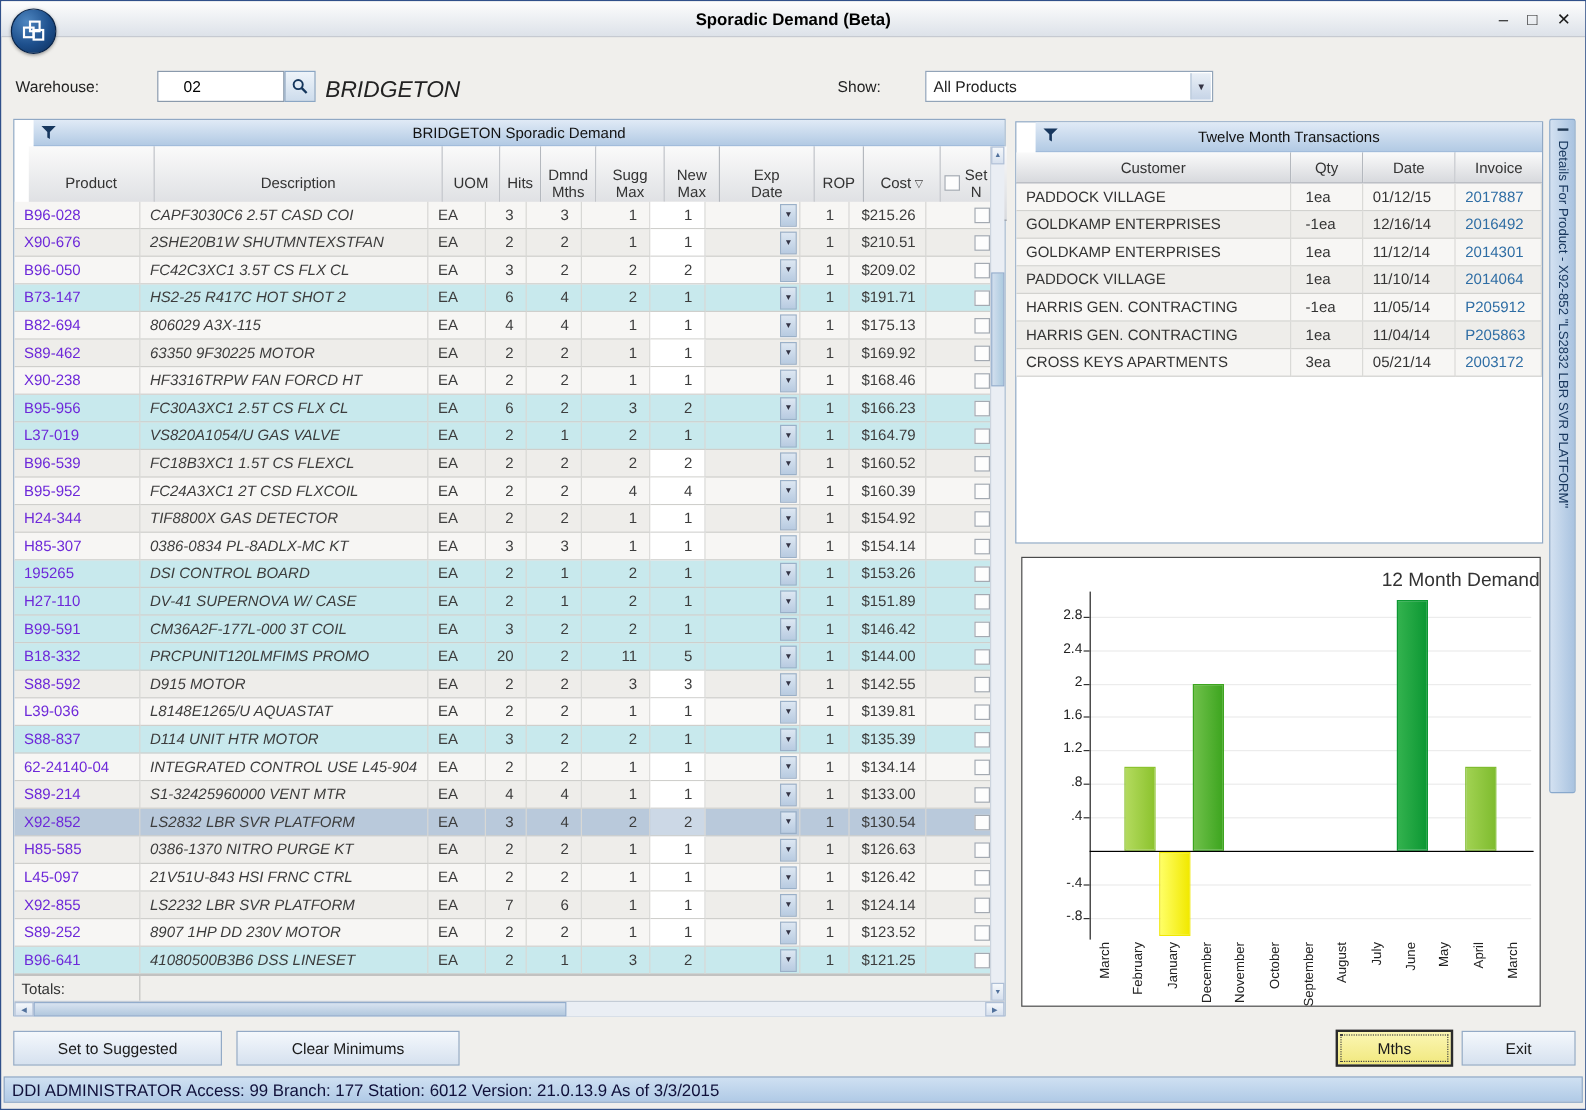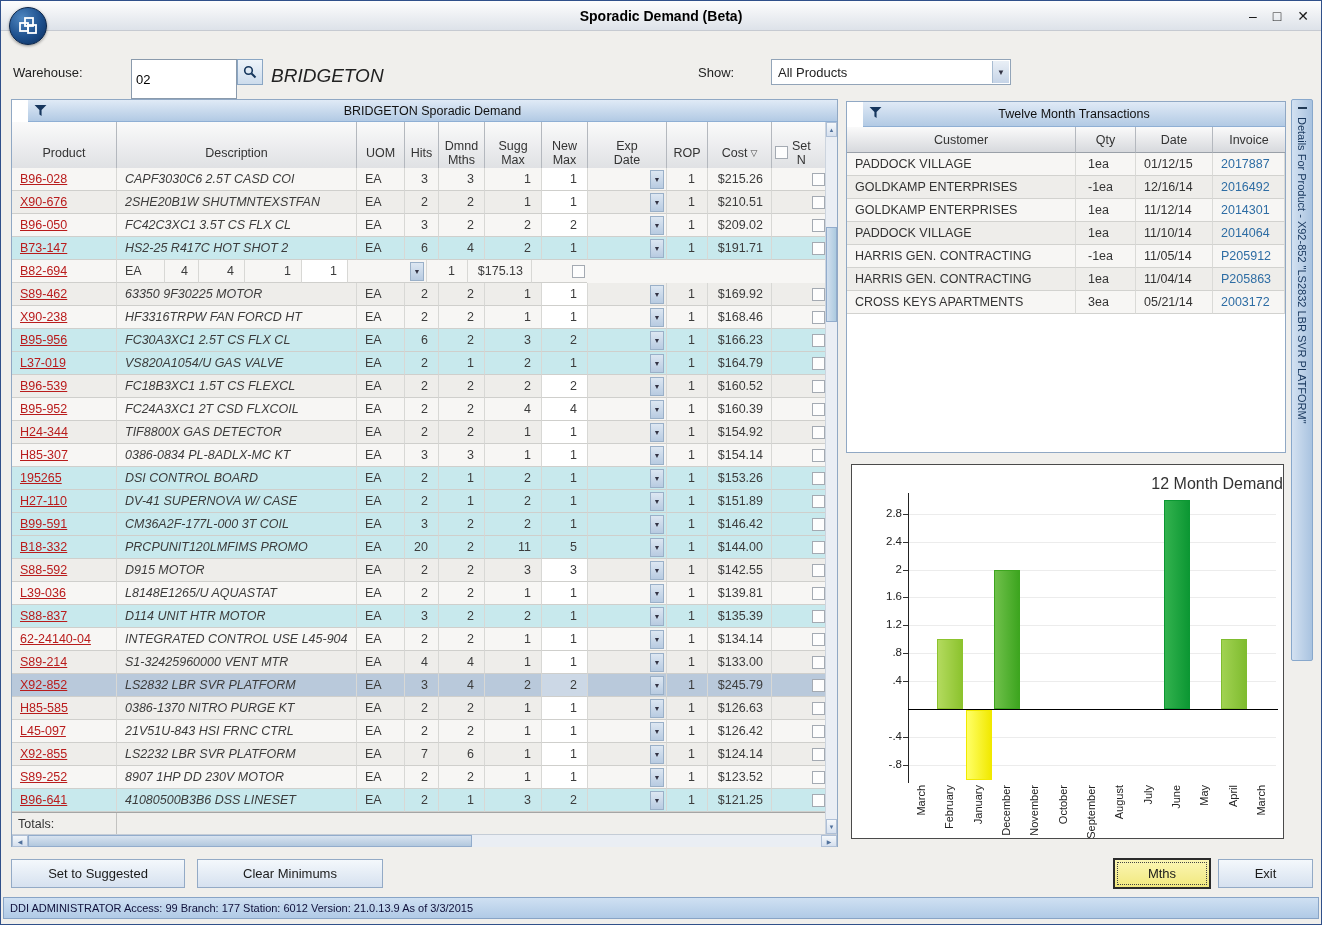--- a/index.html
+++ b/index.html
@@ -11,52 +11,52 @@
             background:linear-gradient(#fdfdfd,#dde2e9);border-bottom:1px solid #c6cad1;}
   .titlebar .title{display:block;text-align:center;line-height:30px;font-size:14px;font-weight:bold;color:#000;}
   .win-controls{position:absolute;right:12px;top:0;height:30px;display:flex;align-items:center;gap:16px;
                 font-size:14px;color:#1a1a1a;}
   .logo{position:absolute;left:8px;top:6px;width:38px;height:38px;border-radius:50%;z-index:6;
         background:radial-gradient(circle at 34% 28%,#4e86c0 0%,#1d4f8c 55%,#0c2d5a 100%);
         border:1px solid #0a2448;display:flex;align-items:center;justify-content:center;
         box-shadow:0 1px 3px rgba(0,0,0,.4);}
   
   .lbl{position:absolute;font-size:13px;color:#222;}
-  .inp-warehouse{position:absolute;left:130px;top:58px;width:106px;height:40px;border:1px solid #8a9aac;
-                 background:#fff;font-size:13px;padding:0 4px;font-family:inherit;}
+  .inp-warehouse{position:absolute;left:130px;top:58px;width:106px;height:26px;border:1px solid #8a9aac;
+                 background:#fff;font-size:13px;padding:0 21px;font-family:inherit;}
   .btn-search{position:absolute;left:236px;top:58px;width:26px;height:26px;
               background:linear-gradient(#eef4fa,#cddcec);border:1px solid #8aa6c4;
               display:flex;align-items:center;justify-content:center;}
   .whname{position:absolute;left:270px;top:64px;font-style:italic;font-size:19px;color:#222;}
   .dd-show{position:absolute;left:770px;top:58px;width:240px;height:26px;border:1px solid #92a4b8;
            background:#fff;font-size:13px;display:flex;align-items:center;padding-left:6px;color:#222;}
   .ddarrow{position:absolute;right:1px;top:1px;bottom:1px;width:17px;
            background:linear-gradient(#e9eff6,#c6d4e7);border-left:1px solid #a8bcd2;
            display:flex;align-items:center;justify-content:center;font-size:8px;color:#334;}
   
   .panel{position:absolute;background:#fff;border:1px solid #90a8c4;}
   .panel-hdr{position:absolute;left:16px;top:0;right:0;height:22px;
              background:linear-gradient(#e0eaf6,#b2cae4);border-bottom:1px solid #8fafd4;
              font-size:12.5px;color:#111;display:flex;align-items:center;justify-content:center;}
   .filter-ic{position:absolute;left:6px;top:4px;}
   
-  .thead{position:absolute;left:0;top:22px;width:815px;height:62px;display:flex;}
+  .thead{position:absolute;left:12px;top:22px;width:815px;height:62px;display:flex;}
   .th{border-right:1px solid #b4b8be;border-bottom:1px solid #9aa0a8;
       background:linear-gradient(#fafafa,#d7d9dd);display:flex;align-items:center;justify-content:center;
       text-align:center;font-size:12.5px;color:#333;white-space:pre-line;position:relative;overflow:hidden;}
   .sortg{font-size:9px;margin-left:3px;color:#444;}
   .w0{width:105px}.w1{width:240px}.w2{width:48px}.w3{width:34px}.w4{width:46px}.w5{width:57px}
   .w6{width:46px}.w7{width:79px}.w8{width:41px}.w9{width:64px}.w10{width:55px;border-right:none;justify-content:flex-start;padding-left:3px;}
   .tbody{position:absolute;left:0;top:68px;width:815px;height:644px;overflow:hidden;}
   .trow{display:flex;height:23px;}
   .r-even{background:#f7f6f4}.r-odd{background:#eeedea}
   .r-cyan{background:#c8e9ed}.r-sel{background:#b9c9db}
   .c{border-right:1px solid #d8d8d5;border-bottom:1px solid #cfcfcc;height:100%;display:flex;
      align-items:center;font-size:12.5px;color:#3c3c3c;overflow:hidden;}
-  .product{color:#b91c1c;padding-left:8px;text-decoration:underline;}
+  .product{color:#6d28d9;padding-left:8px;}
   .desc{padding-left:8px;font-style:italic;}
   .uom{padding-left:8px;text-align:center;}
   .num{justify-content:flex-end;padding-right:10px;}
   .trow:not(.r-cyan):not(.r-sel) .nm{background:#fff;}
   .r-sel .nm{background:#ccd8e6;}
   .exp{justify-content:flex-end;padding-right:2px;}
   .ddbtn{width:14px;height:19px;background:linear-gradient(#dde7f2,#b8cbe1);border:1px solid #9ab0c8;
          font-size:7px;color:#334;display:flex;align-items:center;justify-content:center;}
   .rop{justify-content:flex-end;padding-right:12px;}
   .cost{justify-content:flex-end;padding-right:8px;}
@@ -102,21 +102,21 @@
   .baseline{position:absolute;height:1px;background:#000;}
   .bar{position:absolute;border:1px solid;}
   .xlabel{position:absolute;width:60px;height:14px;font-size:11px;color:#222;text-align:right;
           transform:rotate(-90deg);transform-origin:100% 0;white-space:nowrap;}
   
   .btn{position:absolute;height:29px;background:linear-gradient(#f4f8fc,#d6e1ef);border:1px solid #93aac6;
        font-size:13px;color:#1a1a1a;display:flex;align-items:center;justify-content:center;font-family:inherit;}
   .btn-save{background:linear-gradient(#fbf6b4,#f1e87e);border:2px solid #2b2b2b;outline:1px dotted #444;outline-offset:-5px;}
   .statusbar{position:absolute;left:2px;right:2px;bottom:5px;height:22px;
              background:linear-gradient(#cfe0f2,#b0cae6);border:1px solid #88a4c6;display:flex;
-             align-items:center;padding-left:6px;font-size:11px;color:#10103a;}
+             align-items:center;padding-left:6px;font-size:14px;color:#10103a;}
 </style>
 </head>
 <body>
 
 <div class="window">
 
   <div class="titlebar">
     <span class="title">Sporadic Demand (Beta)</span>
     <div class="win-controls">
       <span>–</span>
@@ -240,20 +240,21 @@
             <span class="ddbtn">▼</span>
           </div>
           <div class="c w8 num rop">1</div>
           <div class="c w9 cost">$191.71</div>
           <div class="c w10 setn">
             <span class="cb"></span>
           </div>
         </div>
         <div class="trow r-even">
           <div class="c w0 product">B82-694</div>
+          <div class="c w1 desc">806029 A3X-115</div>
           <div class="c w2 uom">EA</div>
           <div class="c w3 num">4</div>
           <div class="c w4 num">4</div>
           <div class="c w5 num">1</div>
           <div class="c w6 num nm">1</div>
           <div class="c w7 exp">
             <span class="ddbtn">▼</span>
           </div>
           <div class="c w8 num rop">1</div>
           <div class="c w9 cost">$175.13</div>
@@ -555,21 +556,21 @@
           <div class="c w1 desc">LS2832 LBR SVR PLATFORM</div>
           <div class="c w2 uom">EA</div>
           <div class="c w3 num">3</div>
           <div class="c w4 num">4</div>
           <div class="c w5 num">2</div>
           <div class="c w6 num nm">2</div>
           <div class="c w7 exp">
             <span class="ddbtn">▼</span>
           </div>
           <div class="c w8 num rop">1</div>
-          <div class="c w9 cost">$245.79</div>
+          <div class="c w9 cost">$130.54</div>
           <div class="c w10 setn">
             <span class="cb"></span>
           </div>
         </div>
         <div class="trow r-odd">
           <div class="c w0 product">H85-585</div>
           <div class="c w1 desc">0386-1370 NITRO PURGE KT</div>
           <div class="c w2 uom">EA</div>
           <div class="c w3 num">2</div>
           <div class="c w4 num">2</div>

